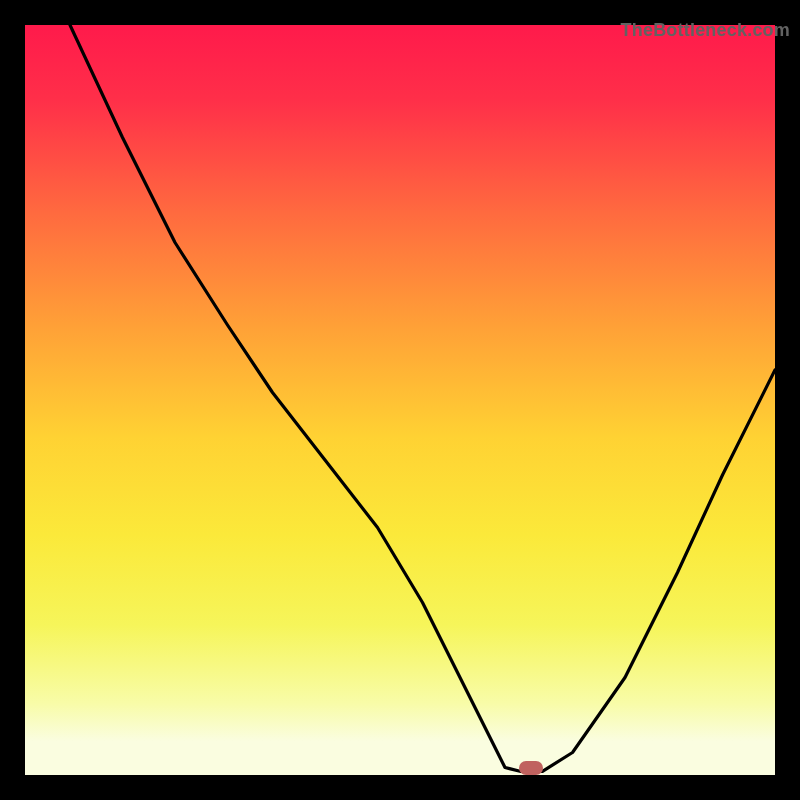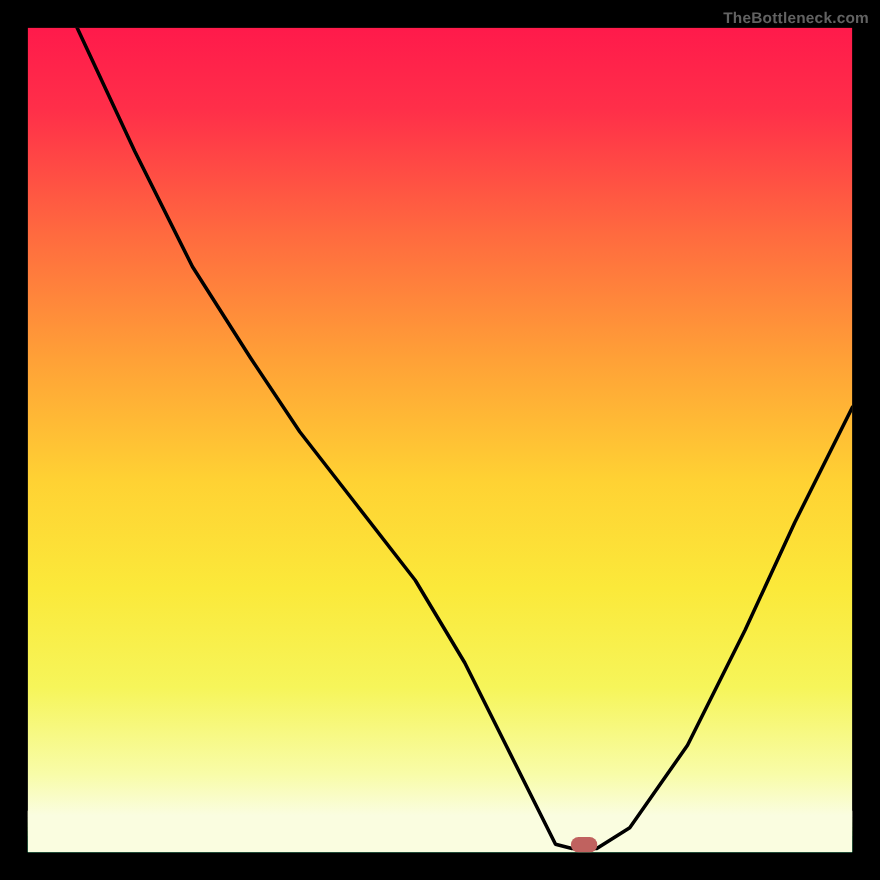--- a/index.html
+++ b/index.html
@@ -12,24 +12,24 @@
     font-family: Arial, Helvetica, sans-serif;
   }
   .frame {
     position: relative;
     width: 800px;
     height: 800px;
     background: #000;
   }
   .watermark {
     position: absolute;
-    top: 8px;
+    top: 20px;
     right: 10px;
     color: #626262;
-    font-size: 14px;
+    font-size: 18px;
     font-weight: 600;
     letter-spacing: 0.2px;
     z-index: 10;
   }
   .plot-area {
     position: absolute;
     left: 25px;
     top: 25px;
     width: 750px;
     height: 750px;

